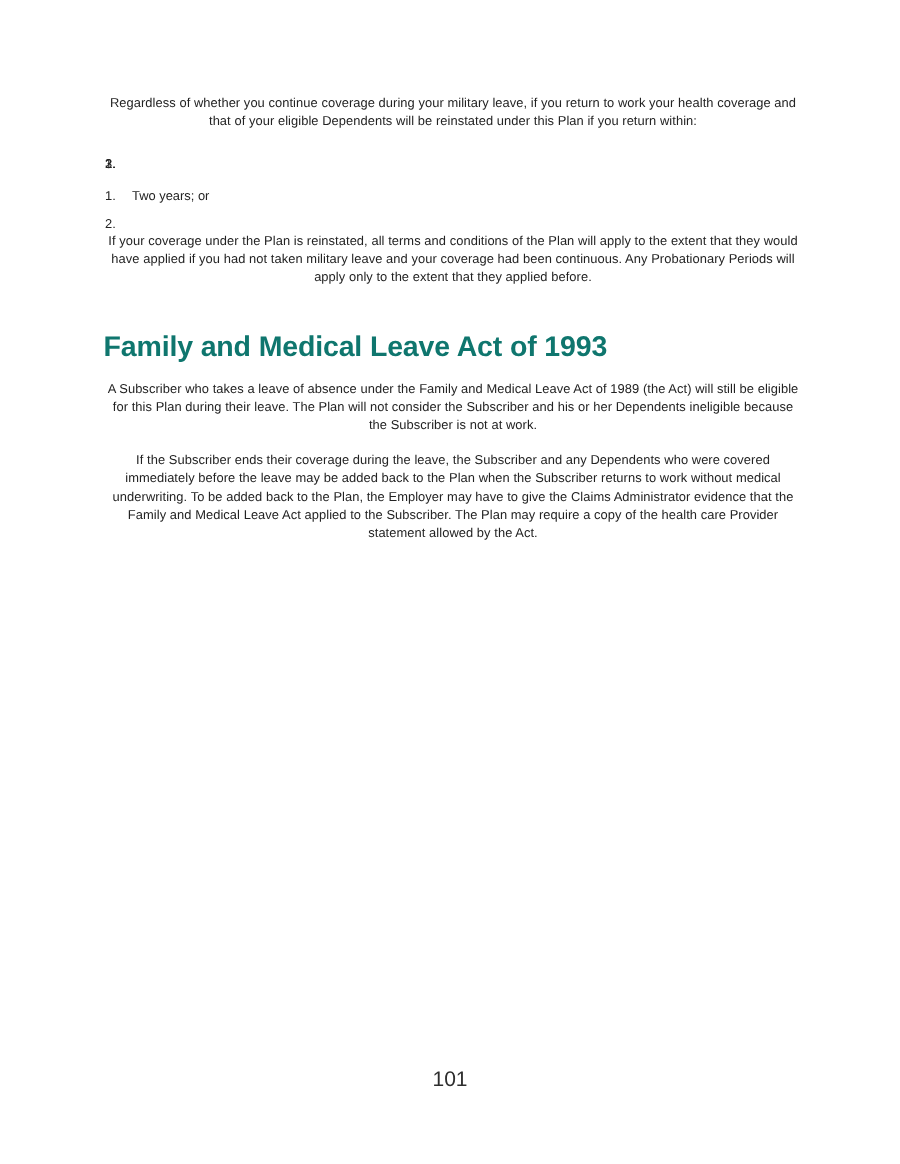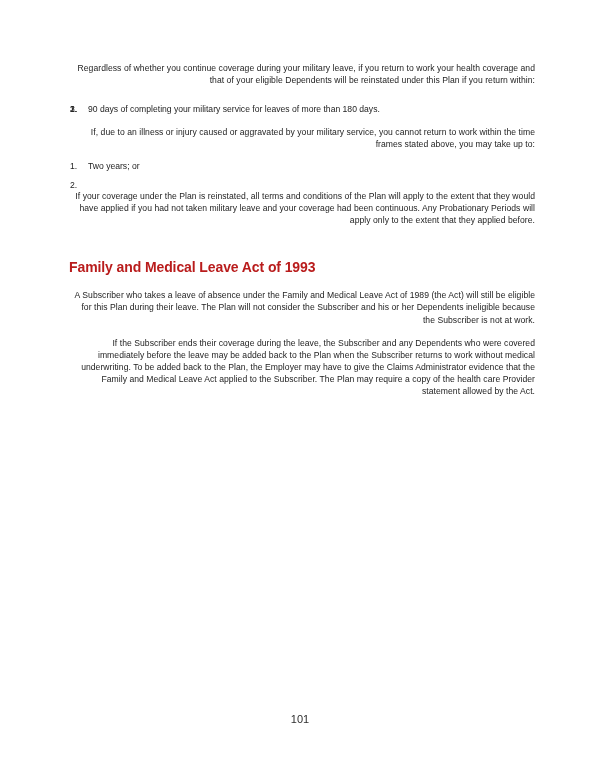--- a/index.html
+++ b/index.html
@@ -29,21 +29,21 @@
     position: absolute;
     left: 69px;
     top: 62px;
     width: 466px;
   }
 
   p.body-par {
     margin: 0 0 0 0;
     font-size: 8.6px;
     line-height: 12.05px;
-    text-align: right;
+    text-align: center;
     color: #232323;
     letter-spacing: 0.005em;
   }
 
   .gap-par   { height: 11px; }
   .gap-list  { height: 10px; }
   .gap-after-list { height: 11px; }
   .gap-head-before { height: 22px; }
   .gap-head-after  { height: 13px; }
 
@@ -67,34 +67,34 @@
     top: 0;
     width: 14px;
     text-align: left;
     font-size: 8.6px;
     line-height: 12.05px;
     color: #232323;
   }
 
   h2.section-heading {
     margin: 0;
-    font-size: 14px;
+    font-size: 19px;
     line-height: 17px;
     font-weight: bold;
-    color: #b91c1c;
+    color: #0f766e;
     letter-spacing: -0.1px;
   }
 
   .page-number {
     position: absolute;
     left: 0;
     right: 0;
     top: 714px;
     text-align: center;
-    font-size: 11px;
+    font-size: 14px;
     line-height: 11px;
     color: #2e2e2e;
   }
 </style>
 </head>
 <body>
 
 <div class="page">
 
   <div class="content">
@@ -105,27 +105,25 @@
 
     <ol class="num-list">
       <li>
         <span class="marker">1.</span>
       </li>
       <li>
         <span class="marker">2.</span>
       </li>
       <li>
         <span class="marker">3.</span>
-        <span class="item-text">90 days of completing your military service for leaves of more than 180 days.</span>
       </li>
     </ol>
 
     <div class="gap-after-list"></div>
 
-    <p class="body-par">If, due to an illness or injury caused or aggravated by your military service, you cannot return to work within the time frames stated above, you may take up to:</p>
 
     <div class="gap-list"></div>
 
     <ol class="num-list">
       <li>
         <span class="marker">1.</span>
         <span class="item-text">Two years; or</span>
       </li>
       <li>
         <span class="marker">2.</span>

